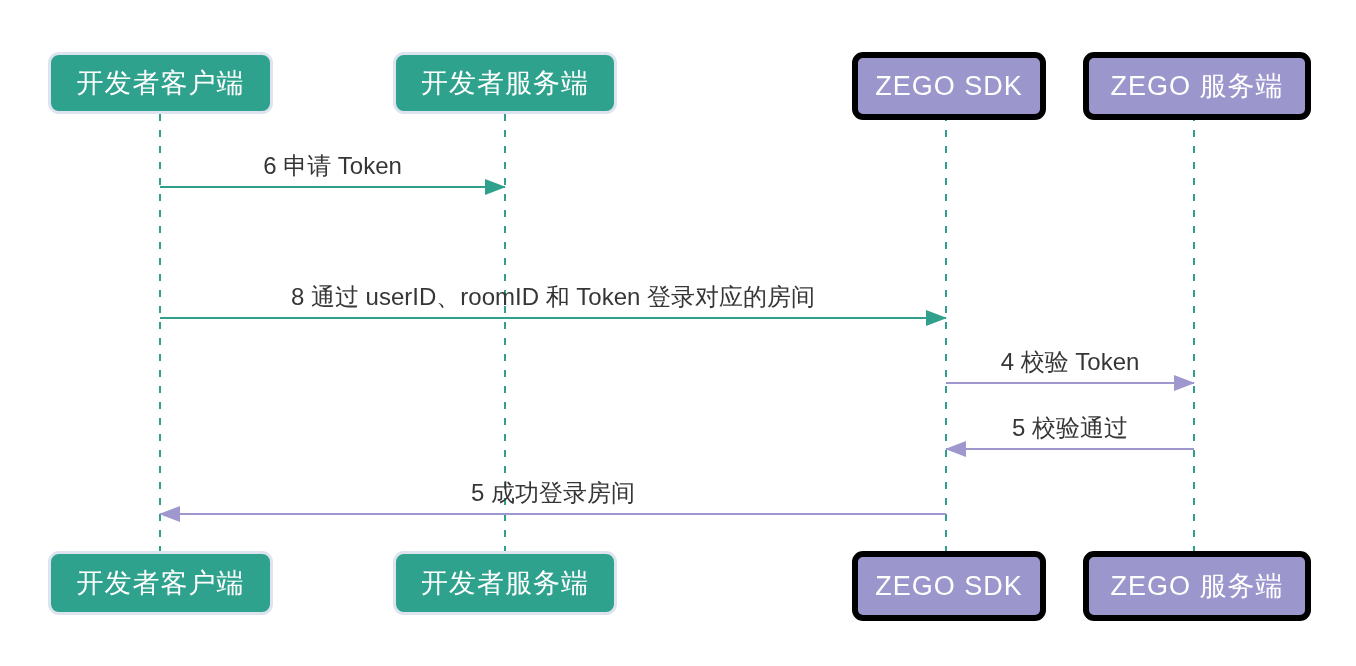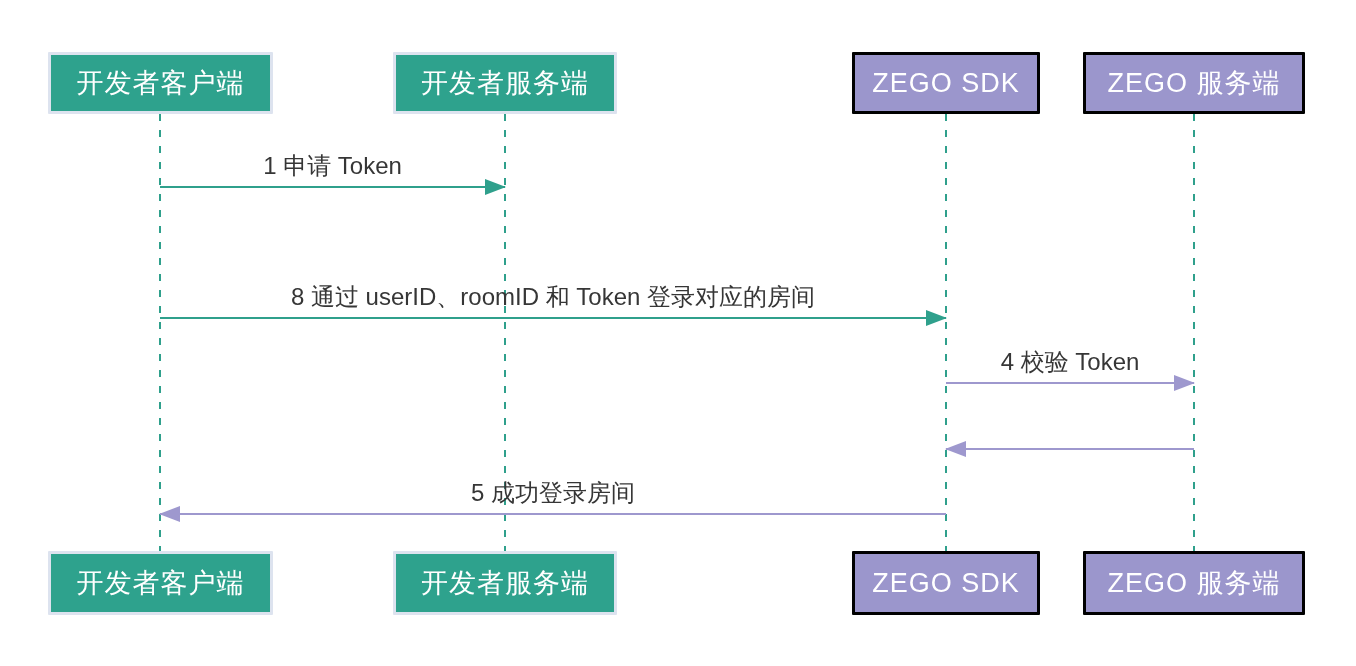--- a/index.html
+++ b/index.html
@@ -31,29 +31,29 @@
   .actor {
     position: absolute;
     height: 56px;
     display: flex;
     align-items: center;
     justify-content: center;
     color: #ffffff;
     font-size: 27px;
     letter-spacing: 1px;
     white-space: nowrap;
-    border-radius: 1px;
+    border-radius: 11px;
   }
   .actor.green {
     background: #2ea28d;
     border: 3px solid #dde3ef;
   }
   .actor.purple {
     background: #9b96cc;
-    border: 3px solid #000000;
+    border: 6px solid #000000;
   }
   
   .message {
     position: absolute;
     height: 36px;
   }
   .msg-label {
     position: absolute;
     left: 0; right: 0;
     bottom: 6px;
@@ -99,21 +99,21 @@
     <span>开发者服务端</span>
   </div>
   <div class="actor purple" style="left:852px;top:52px;width:182px">
     <span>ZEGO SDK</span>
   </div>
   <div class="actor purple" style="left:1083px;top:52px;width:216px">
     <span>ZEGO 服务端</span>
   </div>
 
   <div class="message teal" style="left:160px;width:345px;top:152px">
-    <div class="msg-label">1 申请 Token</div>
+    <div class="msg-label">6 申请 Token</div>
     <div class="msg-line">
       <span class="arrow-head to-right"></span>
     </div>
   </div>
 
 
   <div class="message teal" style="left:160px;width:786px;top:283px">
     <div class="msg-label">8 通过 userID、roomID 和 Token 登录对应的房间</div>
     <div class="msg-line">
       <span class="arrow-head to-right"></span>
@@ -121,20 +121,21 @@
   </div>
 
   <div class="message purple" style="left:946px;width:248px;top:348px">
     <div class="msg-label">4 校验 Token</div>
     <div class="msg-line">
       <span class="arrow-head to-right"></span>
     </div>
   </div>
 
   <div class="message purple" style="left:946px;width:248px;top:414px">
+    <div class="msg-label">5 校验通过</div>
     <div class="msg-line">
       <span class="arrow-head to-left"></span>
     </div>
   </div>
 
   <div class="message purple" style="left:160px;width:786px;top:479px">
     <div class="msg-label">5 成功登录房间</div>
     <div class="msg-line">
       <span class="arrow-head to-left"></span>
     </div>

